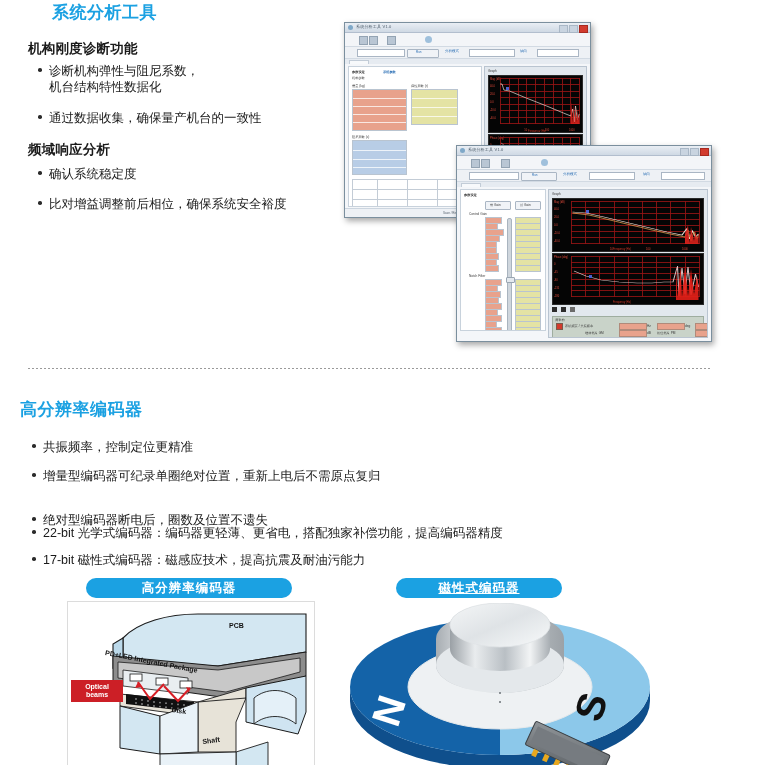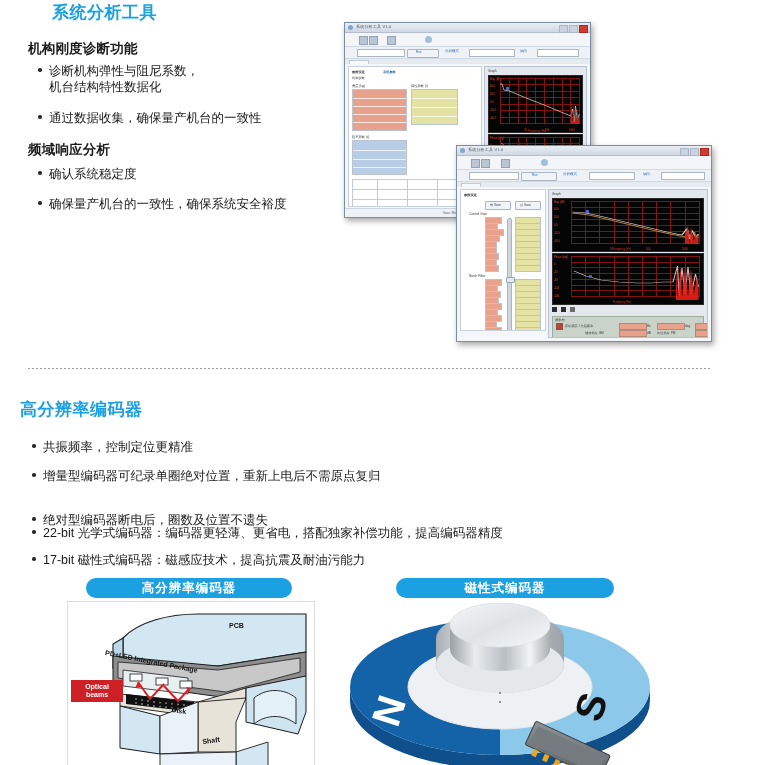--- a/index.html
+++ b/index.html
@@ -173,21 +173,21 @@
 
   <div class="sub-title" style="left:28px;top:141px;">频域响应分析</div>
 
   <div class="bul" style="left:38px;top:166px;">
     <span class="dot"></span>
     <span class="tx">确认系统稳定度</span>
   </div>
 
   <div class="bul" style="left:38px;top:196px;">
     <span class="dot"></span>
-    <span class="tx">确保量产机台的一致性，确保系统安全裕度</span>
+    <span class="tx">比对增益调整前后相位，确保系统安全裕度</span>
   </div>
 
   <div class="shot" style="left:344px;top:22px;width:245px;height:194px;">
     <div class="tbar">
       <span class="dotico"></span>
       <span class="ttl">系统分析工具 V1.0</span>
       <span class="wbtns">
           <i></i>
           <i></i>
           <i class="x"></i>
@@ -546,21 +546,21 @@
     <span class="dlabel" style="left:38px;top:47px;transform:rotate(11deg);transform-origin:left top;">PD+LED Integrated Package</span>
     <span class="dlabel" style="left:104px;top:104px;transform:rotate(8deg);transform-origin:left top;">Disk</span>
     <span class="dlabel" style="left:134px;top:136px;transform:rotate(-7deg);transform-origin:left top;">Shaft</span>
 
     <div class="optical-lbl" style="left:3px;top:78px;width:48px;">
       <span>Optical</span><br>
       <span>beams</span>
     </div>
   </div>
 
-  <div class="pill" style="left:396px;top:578px;width:218px;">磁性式编码器</div>
+  <div class="pill" style="left:396px;top:578px;width:166px;text-decoration:underline;">磁性式编码器</div>
 
   <div class="magbox" style="left:340px;top:603px;width:330px;height:162px;">
     <svg viewBox="0 0 330 162" width="330" height="162">
       <defs>
         <linearGradient id="hubTop" x1="0" y1="0" x2="1" y2="1">
           <stop offset="0" stop-color="#f4f6f7"></stop>
             <stop offset="0.5" stop-color="#dfe3e6"></stop>
             <stop offset="1" stop-color="#f7f9fa"></stop>
         </linearGradient>
         <linearGradient id="hubSide" x1="0" y1="0" x2="1" y2="0">

